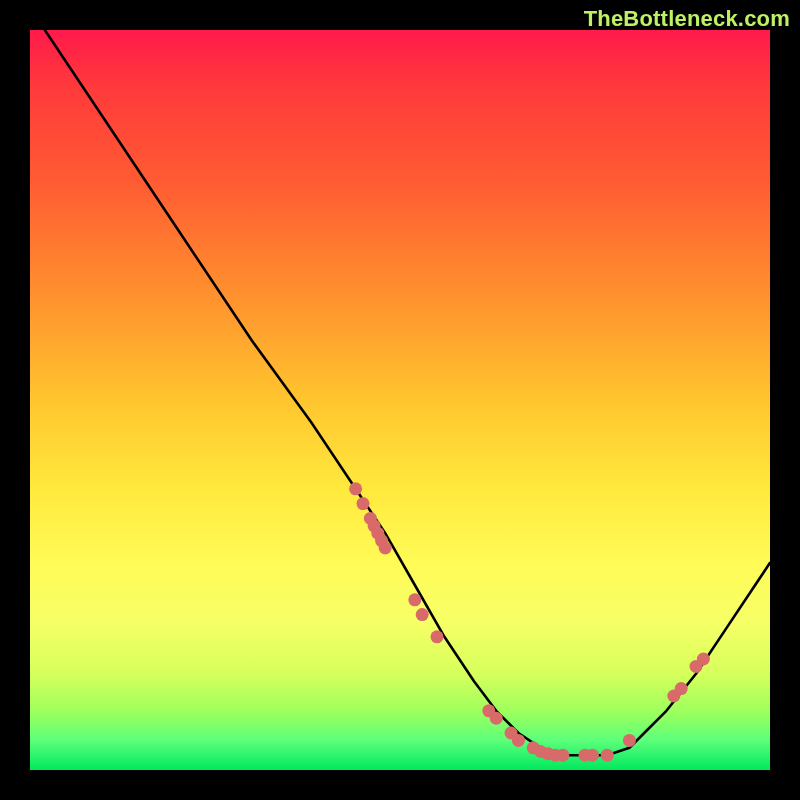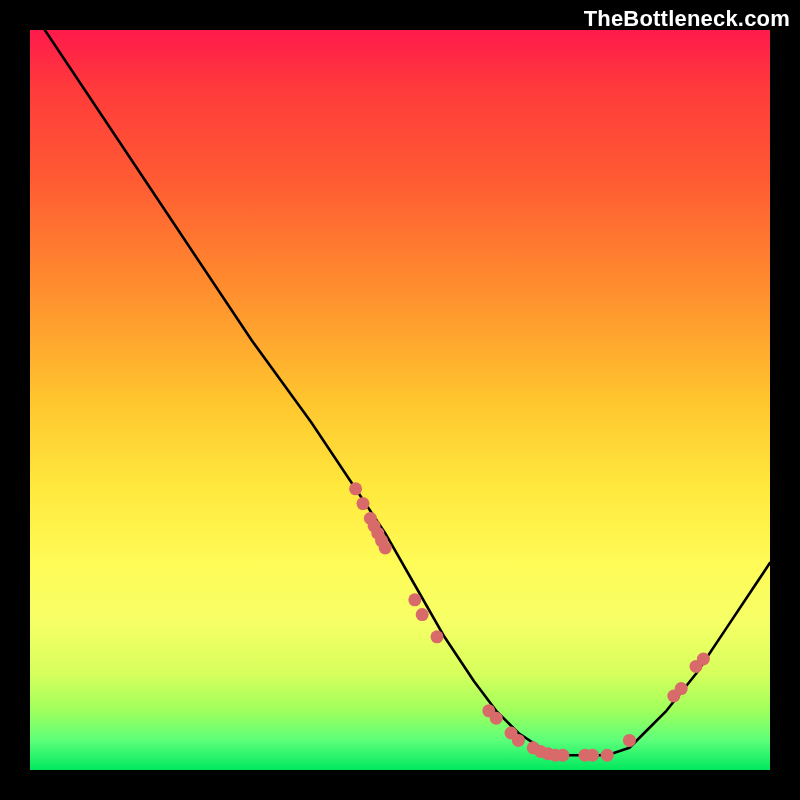--- a/index.html
+++ b/index.html
@@ -44,21 +44,21 @@
     position: absolute;
     left: 0; top: 0;
     width: 740px;
     height: 740px;
     overflow: visible;
   }
   .watermark {
     position: absolute;
     top: 6px;
     right: 10px;
-    color: #ffffff;
+    color: #bef264;
     font-size: 22px;
     font-weight: 600;
     letter-spacing: 0.2px;
     user-select: none;
     margin-left: 11px;
   }
 </style>
 </head>
 <body>
 

